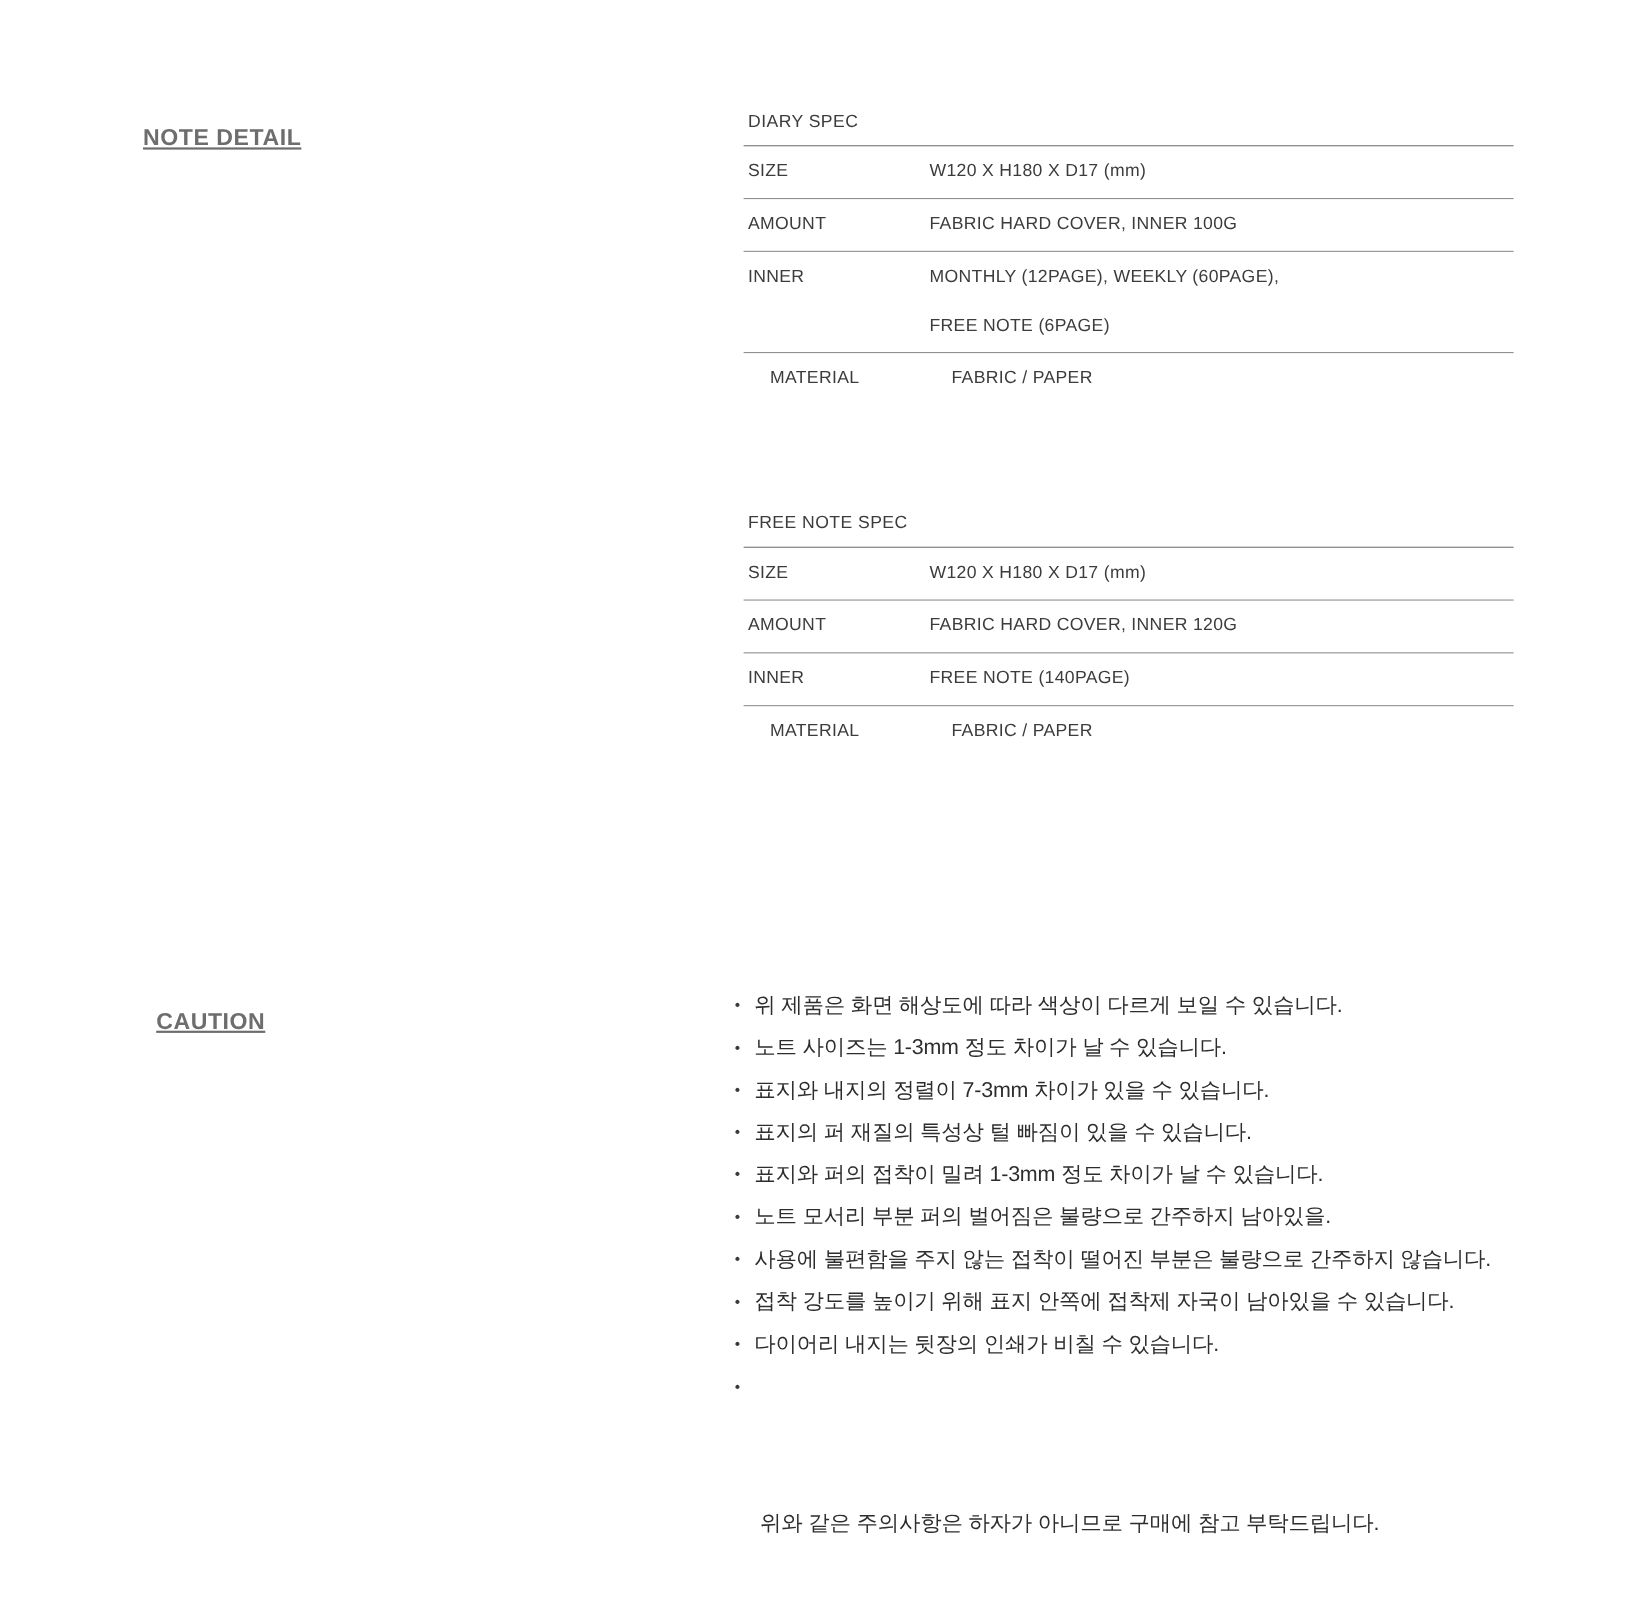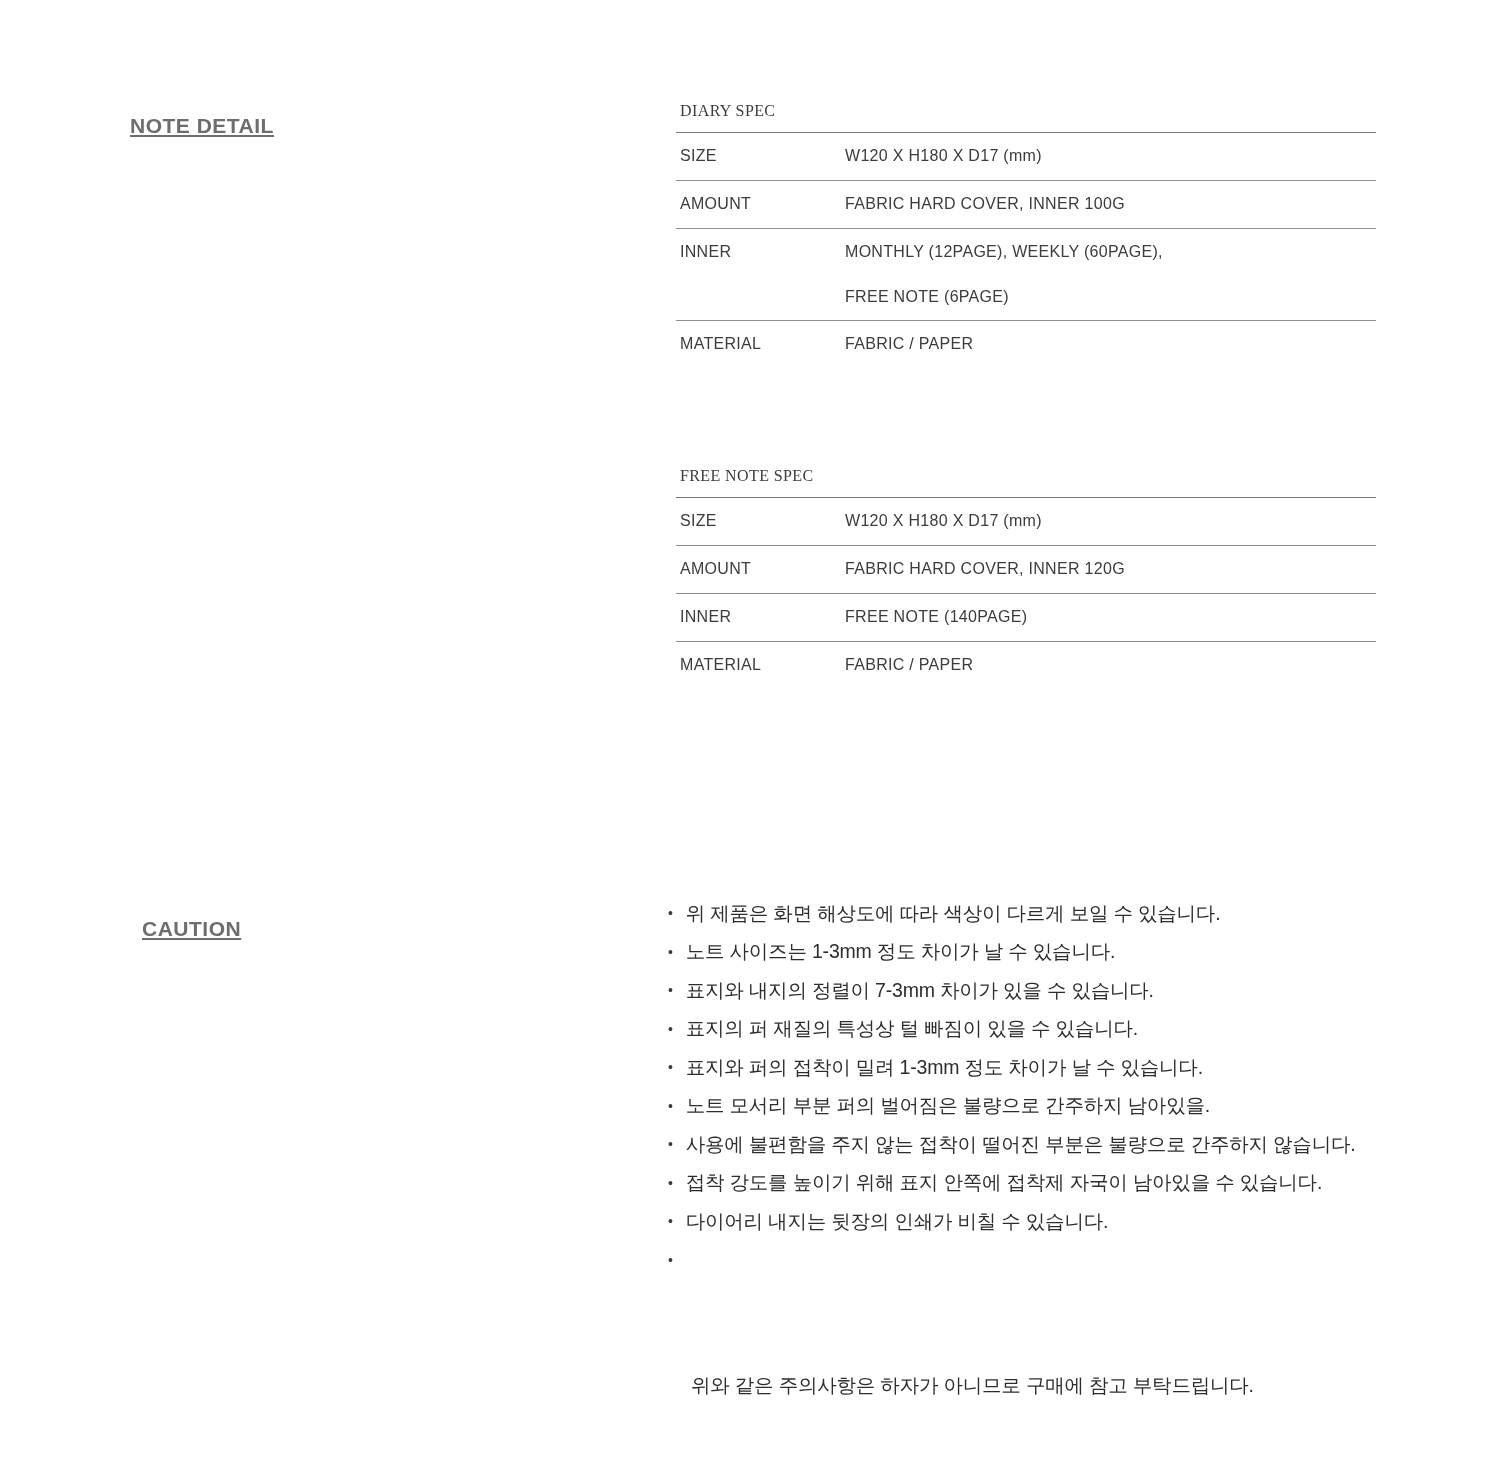--- a/index.html
+++ b/index.html
@@ -40,29 +40,28 @@
     color: #3c3c3c;
   }
   .spec-table-1 { top: 101px; }
   .spec-table-2 { top: 466px; }
 
   .spec-title {
     padding: 0 0 12px 4px;
     border-bottom: 1px solid #777777;
     letter-spacing: 0.4px;
     line-height: 19px;
-    font-family: Liberation Serif, serif;
   }
   .spec-row {
     display: flex;
     padding: 14px 0 15px 4px;
     border-bottom: 1px solid #8f8f8f;
     letter-spacing: 0.3px;
   }
-  .spec-row:last-child { border-bottom: none; }
+  .spec-row:last-child { border-bottom: none; margin-left: 20px; }
   .spec-label {
     width: 165px;
     flex-shrink: 0;
   }
   .spec-value { flex: 1; }
   .spec-value-line { line-height: 17px; }
   .spec-value-line + .spec-value-line { margin-top: 28px; }
 
   
   .caution-list {

